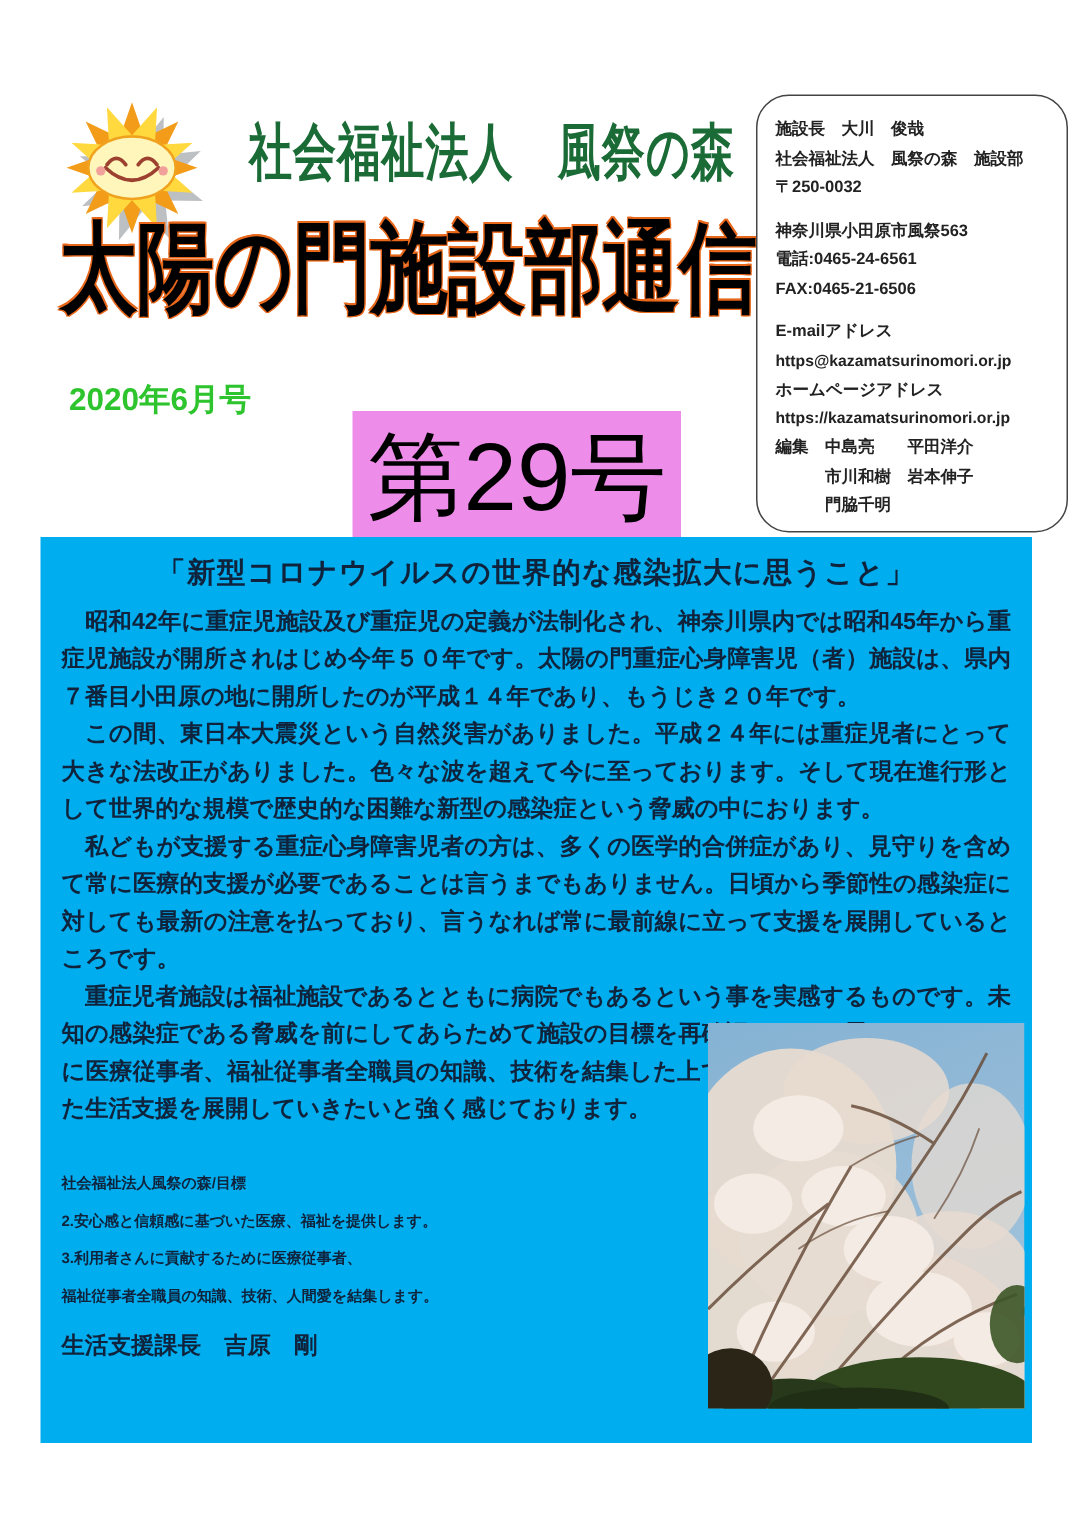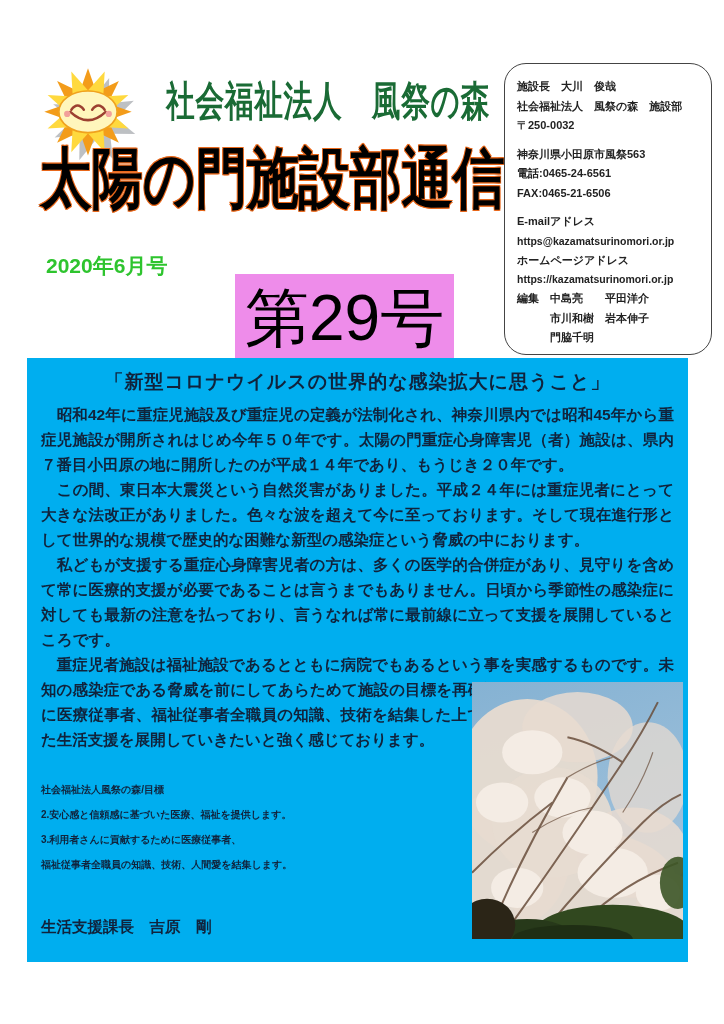--- a/index.html
+++ b/index.html
@@ -51,21 +51,21 @@
   }
   .article-title {
     text-align:center; font-size:19px; font-weight:bold; margin-bottom:7px;
     letter-spacing:1px;
   }
   .article-para {
     font-size:15.5px; font-weight:bold; line-height:25px;
     text-align:justify;
   }
   .goals { margin-top:25px; width:446px; font-size:10px; font-weight:bold; line-height:25px; }
-  .signature { margin-top:40px; font-size:15.5px; font-weight:bold; }
+  .signature { margin-top:10px; font-size:15.5px; font-weight:bold; }
 
   .photo { position:absolute; left:445px; top:324px; width:211px; height:257px; }
   .photo svg { display:block; width:100%; height:100%; }
 </style>
 </head>
 <body>
 
 <div class="page">
 
   <div class="sun">

